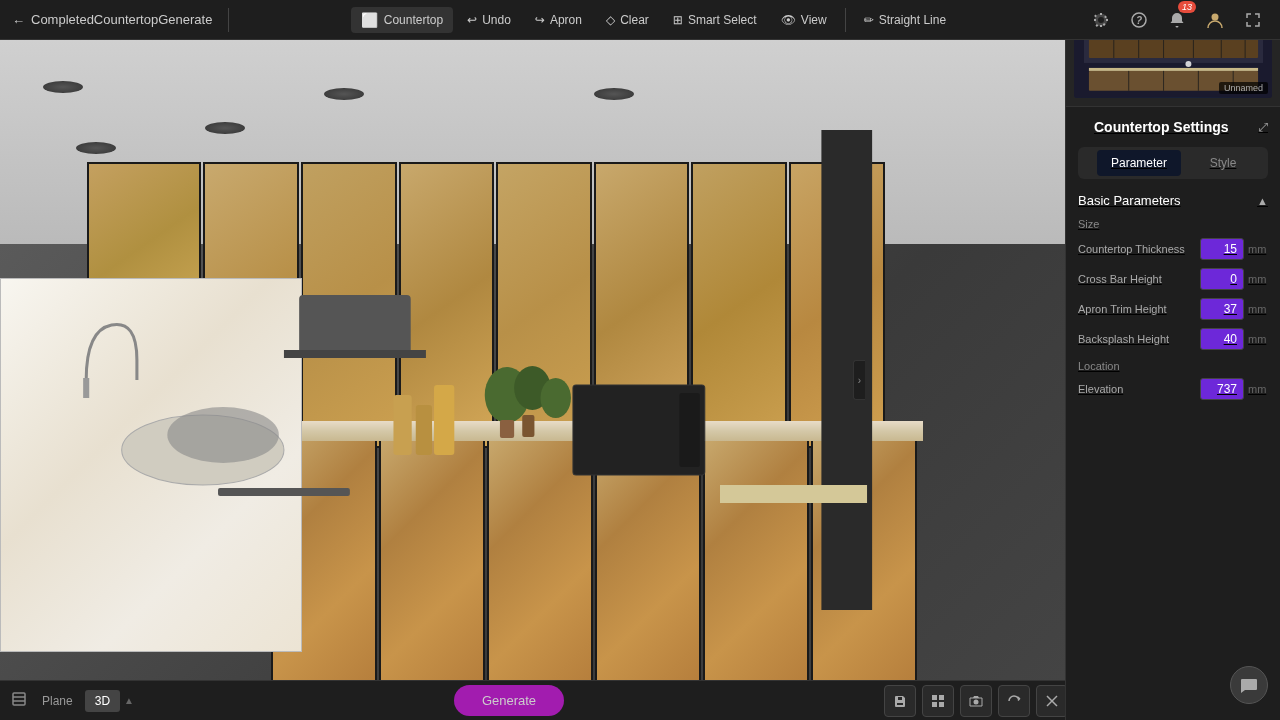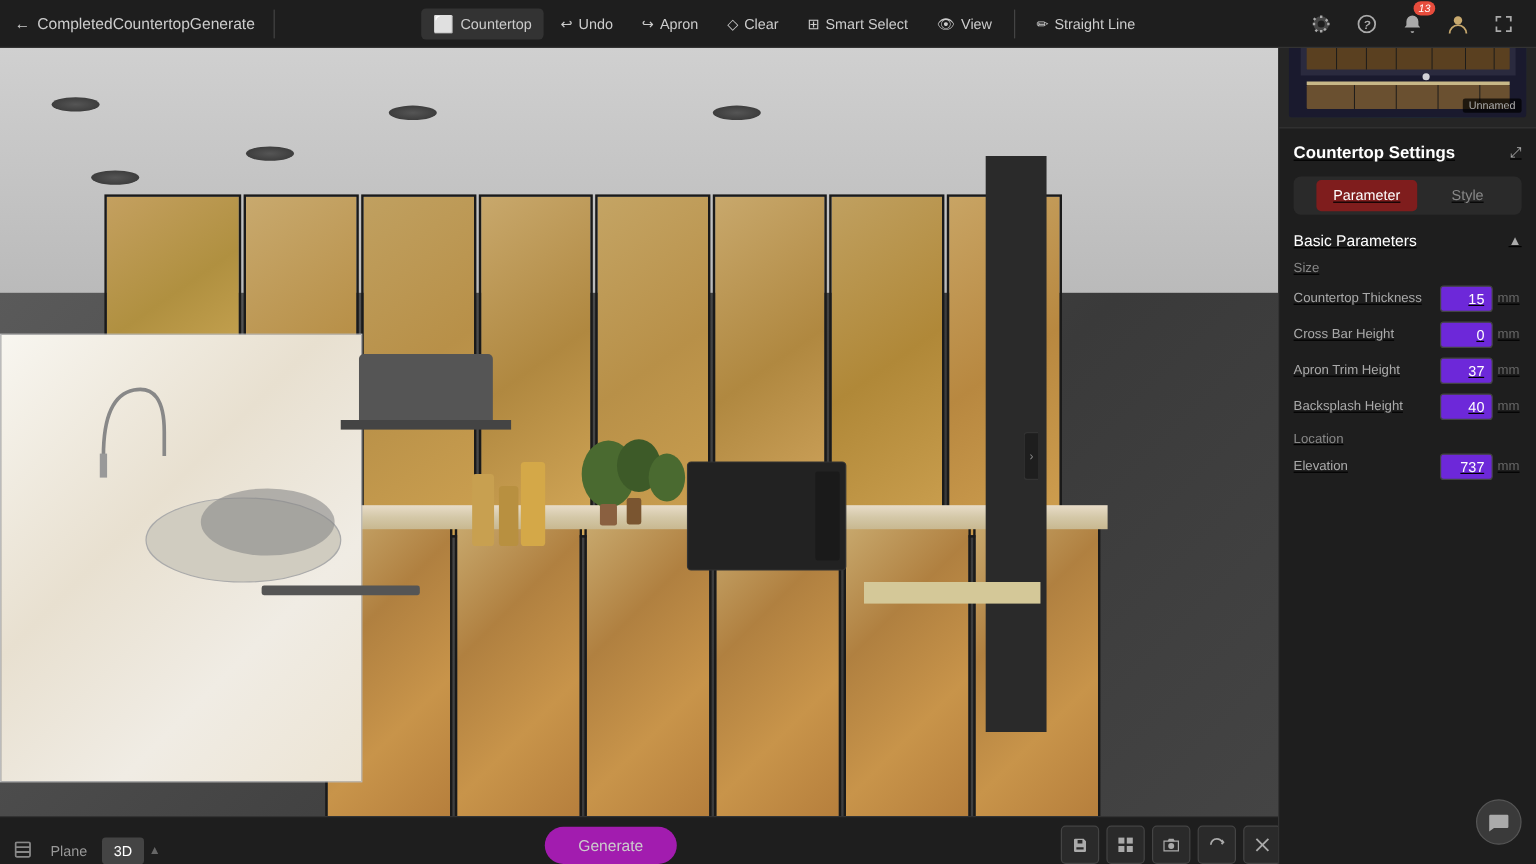--- a/index.html
+++ b/index.html
@@ -95,21 +95,21 @@
     
     .ceiling-light {
       position: absolute; width: 40px; height: 12px;
       background: radial-gradient(ellipse, #555 0%, #333 100%);
       border-radius: 50%;
     }
 
     
     #bottom-bar {
       position: absolute; bottom: 0; left: 0; right: 200px; height: 40px;
-      background: #1e1e1e; display: flex; align-items: flex-end; justify-content: space-between;
+      background: #1e1e1e; display: flex; align-items: center; justify-content: space-between;
       border-top: 1px solid #333; padding: 0 12px;
     }
     .view-toggle { display: flex; align-items: center; gap: 2px; }
     .view-btn {
       padding: 4px 10px; font-size: 12px; border-radius: 3px;
       cursor: pointer; color: #999;
     }
     .view-btn.active { background: #444; color: #fff; }
     .generate-btn {
       padding: 8px 28px; background: #a21caf; color: #ccc;
@@ -152,33 +152,34 @@
       justify-content: center; font-size: 10px; cursor: pointer; border-radius: 2px;
     }
 
     
     #settings-panel {
       flex: 1; overflow-y: auto; padding: 12px;
     }
     .settings-header {
       display: flex; align-items: center; justify-content: space-between;
       margin-bottom: 12px;
+      margin-left: 16px;
     }
     .settings-title { color: #fff; font-size: 14px; font-weight: 600; }
     .expand-icon { color: #aaa; font-size: 12px; cursor: pointer; }
 
     
     .tab-group {
       display: flex; margin-bottom: 14px; background: #2a2a2a; border-radius: 6px; padding: 3px;
     }
     .tab-btn {
       flex: 1; padding: 6px 0; text-align: center; font-size: 12px;
       border-radius: 4px; cursor: pointer; color: #888;
     }
-    .tab-btn.active { background: #7f1d1d; color: #fff; font-weight: 500; margin-left: 16px; }
+    .tab-btn.active { background: #0f172a; color: #fff; font-weight: 500; margin-left: 16px; }
 
     
     .param-section { margin-bottom: 14px; }
     .param-section-header {
       display: flex; align-items: center; justify-content: space-between;
       margin-bottom: 10px;
     }
     .param-section-title { color: #fff; font-size: 13px; font-weight: 500; }
     .collapse-icon { color: #aaa; cursor: pointer; font-size: 11px; }
 

